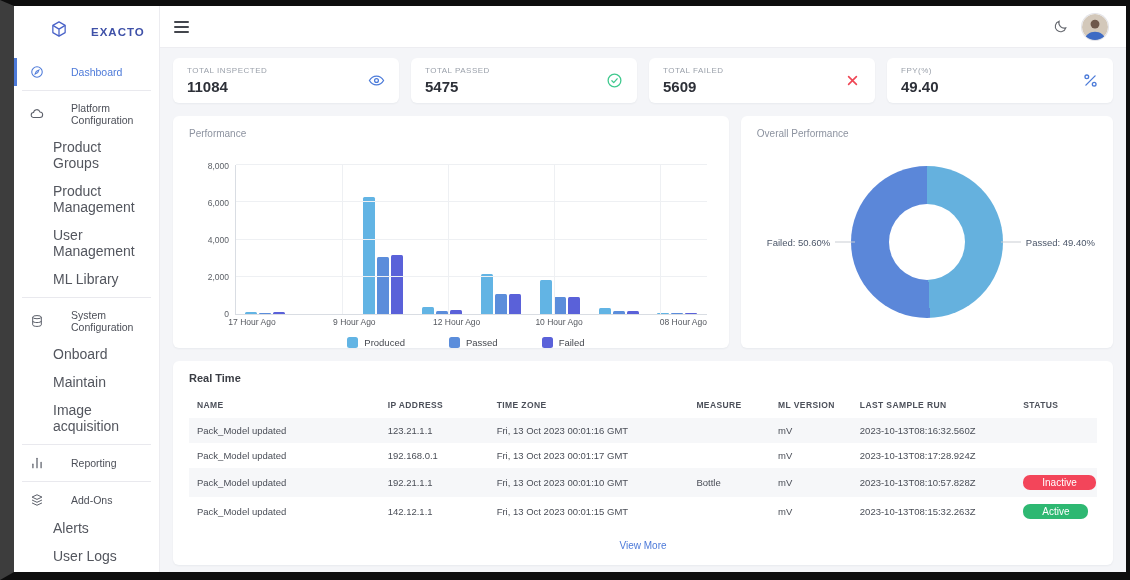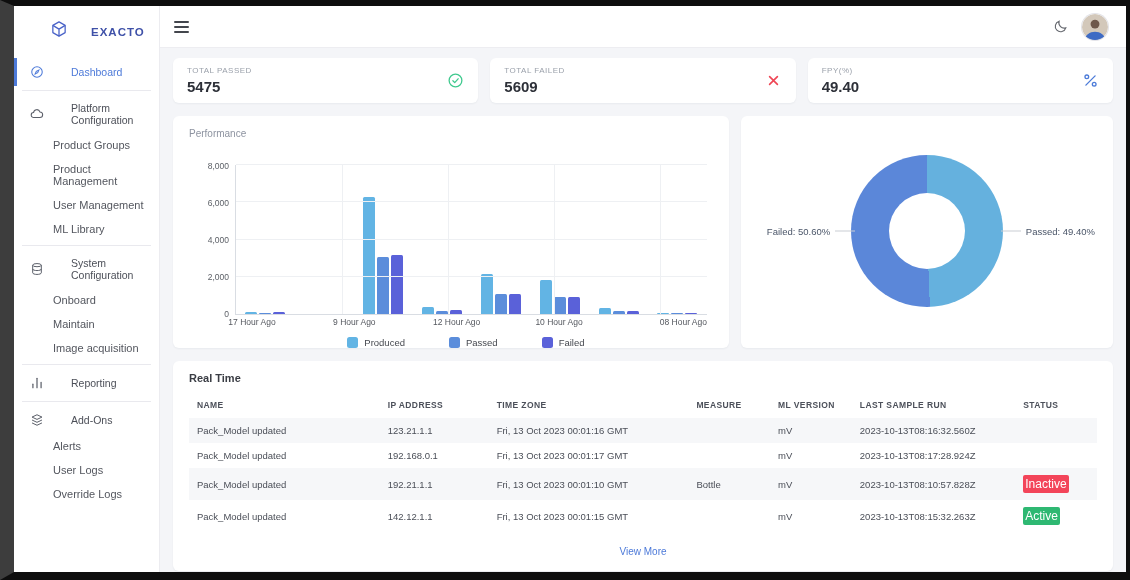--- a/index.html
+++ b/index.html
@@ -13,21 +13,21 @@
   .app{ display:flex; width:100%; height:100%; overflow:hidden; }
 
   
   .sidebar{ width:146px; min-width:146px; background:#fff; border-right:1px solid #ececf0; overflow:hidden; }
   .brand{ display:flex; align-items:flex-end; gap:23px; padding:14px 12px 20px 12px;margin-left:24px; }
   .brand-name{ font-size:11.5px; font-weight:bold; letter-spacing:1px; color:#3f51a8; }
   .nav-item{ display:flex; align-items:center; gap:27px; padding:7px 8px 7px 13px; font-size:10.5px; color:#4c4f58; cursor:pointer; border-left:3px solid transparent; }
   .nav-item .nico{ width:14px; height:14px; flex:0 0 14px; color:#5a5e68; display:flex; }
   .nav-item.active{ color:#4d7ad9; border-left-color:#4d7ad9; }
   .nav-item.active .nico{ color:#4d7ad9; }
-  .nav-sub{ padding:6px 8px 6px 39px; font-size:11px; color:#53565e; cursor:pointer; }
+  .nav-sub{ padding:6px 8px 6px 39px; font-size:14px; color:#53565e; cursor:pointer; }
   .nav-div{ border-top:1px solid #e9e9ee; margin:4px 8px; }
   .nico svg, .sico svg{ width:100%; height:100%; }
 
   
   .main{ flex:1; display:flex; flex-direction:column; min-width:0; background:#f4f5f8; }
   .topbar{ height:42px; min-height:42px; background:#fff; border-bottom:1px solid #ededf1; display:flex; align-items:center; justify-content:space-between; padding:0 18px 0 14px; }
   .burger{ width:15px; display:flex; flex-direction:column; gap:3px; cursor:pointer; }
   .burger span{ height:2px; background:#43464d; border-radius:1px; }
   .top-right{ display:flex; align-items:center; gap:14px; }
   .moon{ width:15px; height:15px; color:#64676e; cursor:pointer; display:flex; }
@@ -75,21 +75,21 @@
   
   .table-card{ padding:11px 16px 8px; }
   .table-title{ font-size:11px; font-weight:bold; color:#3a3d44; margin-bottom:8px; }
   table{ width:100%; border-collapse:collapse; table-layout:fixed; }
   th{ text-align:left; font-size:8.5px; letter-spacing:.4px; color:#4c505a; font-weight:bold; padding:8px 8px; }
   td{ font-size:9.5px; color:#4a4e57; padding:7px 8px; overflow:hidden; white-space:nowrap; }
   tbody tr:nth-child(odd){ background:#f6f7f9; }
   th:nth-child(1){width:21%;} th:nth-child(2){width:12%;} th:nth-child(3){width:22%;}
   th:nth-child(4){width:9%;}  th:nth-child(5){width:9%;}  th:nth-child(6){width:18%;}
   th:nth-child(7){width:9%;}
-  .pill{ display:inline-block; padding:2px 2px; border-radius:2px; color:#fff; font-size:12px; }
+  .pill{ display:inline-block; padding:2px 19px; border-radius:7px; color:#fff; font-size:10px; }
   .view-more{ text-align:center; padding:9px 0 4px; }
   .view-more a{ color:#4d7ad9; font-size:10px; text-decoration:none; cursor:pointer; }
 </style>
 </head>
 <body>
 
 <div class="frame">
   <div class="app">
 
     <aside class="sidebar">
@@ -189,20 +189,32 @@
             </svg>
           </span>
         </div>
       </header>
 
       <div class="content">
 
         <div class="stats-row" id="stats-row">
             <div class="stat-card">
               <div>
+                <div class="stat-label">TOTAL INSPECTED</div>
+                <div class="stat-value">11084</div>
+              </div>
+              <span class="sico" style="color:#4c7bd9">
+                <svg viewBox="0 0 24 24" fill="none" stroke="currentColor" stroke-width="1.8">
+                  <path d="M2 12s3.6-6.2 10-6.2S22 12 22 12s-3.6 6.2-10 6.2S2 12 2 12z"></path>
+                  <circle cx="12" cy="12" r="2.7"></circle>
+                </svg>
+              </span>
+            </div>
+            <div class="stat-card">
+              <div>
                 <div class="stat-label">TOTAL PASSED</div>
                 <div class="stat-value">5475</div>
               </div>
               <span class="sico" style="color:#3fc98e">
                 <svg viewBox="0 0 24 24" fill="none" stroke="currentColor" stroke-width="1.8" stroke-linecap="round" stroke-linejoin="round">
                   <circle cx="12" cy="12" r="9"></circle>
                   <path d="M8.3 12.4l2.6 2.6 4.8-5.4"></path>
                 </svg>
               </span>
             </div>
@@ -313,20 +325,21 @@
                   <span>Passed</span>
                 </div>
                 <div class="legend-item">
                   <span class="legend-swatch" style="background:#5a61d9"></span>
                   <span>Failed</span>
                 </div>
               </div>
           </div>
 
           <div class="card donut-card">
+            <div class="card-title">Overall Performance</div>
             <div class="donut-area">
               <div class="donut" id="donut" style="background: conic-gradient(rgb(101, 177, 222) 0deg, rgb(101, 177, 222) 49.4%, rgb(91, 135, 217) 49.4%, rgb(91, 135, 217) 100%);"></div>
               <div class="pie-label left">
                 <span id="pie-left-text">Failed: 50.60%</span>
                   <span class="lead"></span>
               </div>
               <div class="pie-label right">
                 <span class="lead"></span>
                   <span id="pie-right-text">Passed: 49.40%</span>
               </div>

